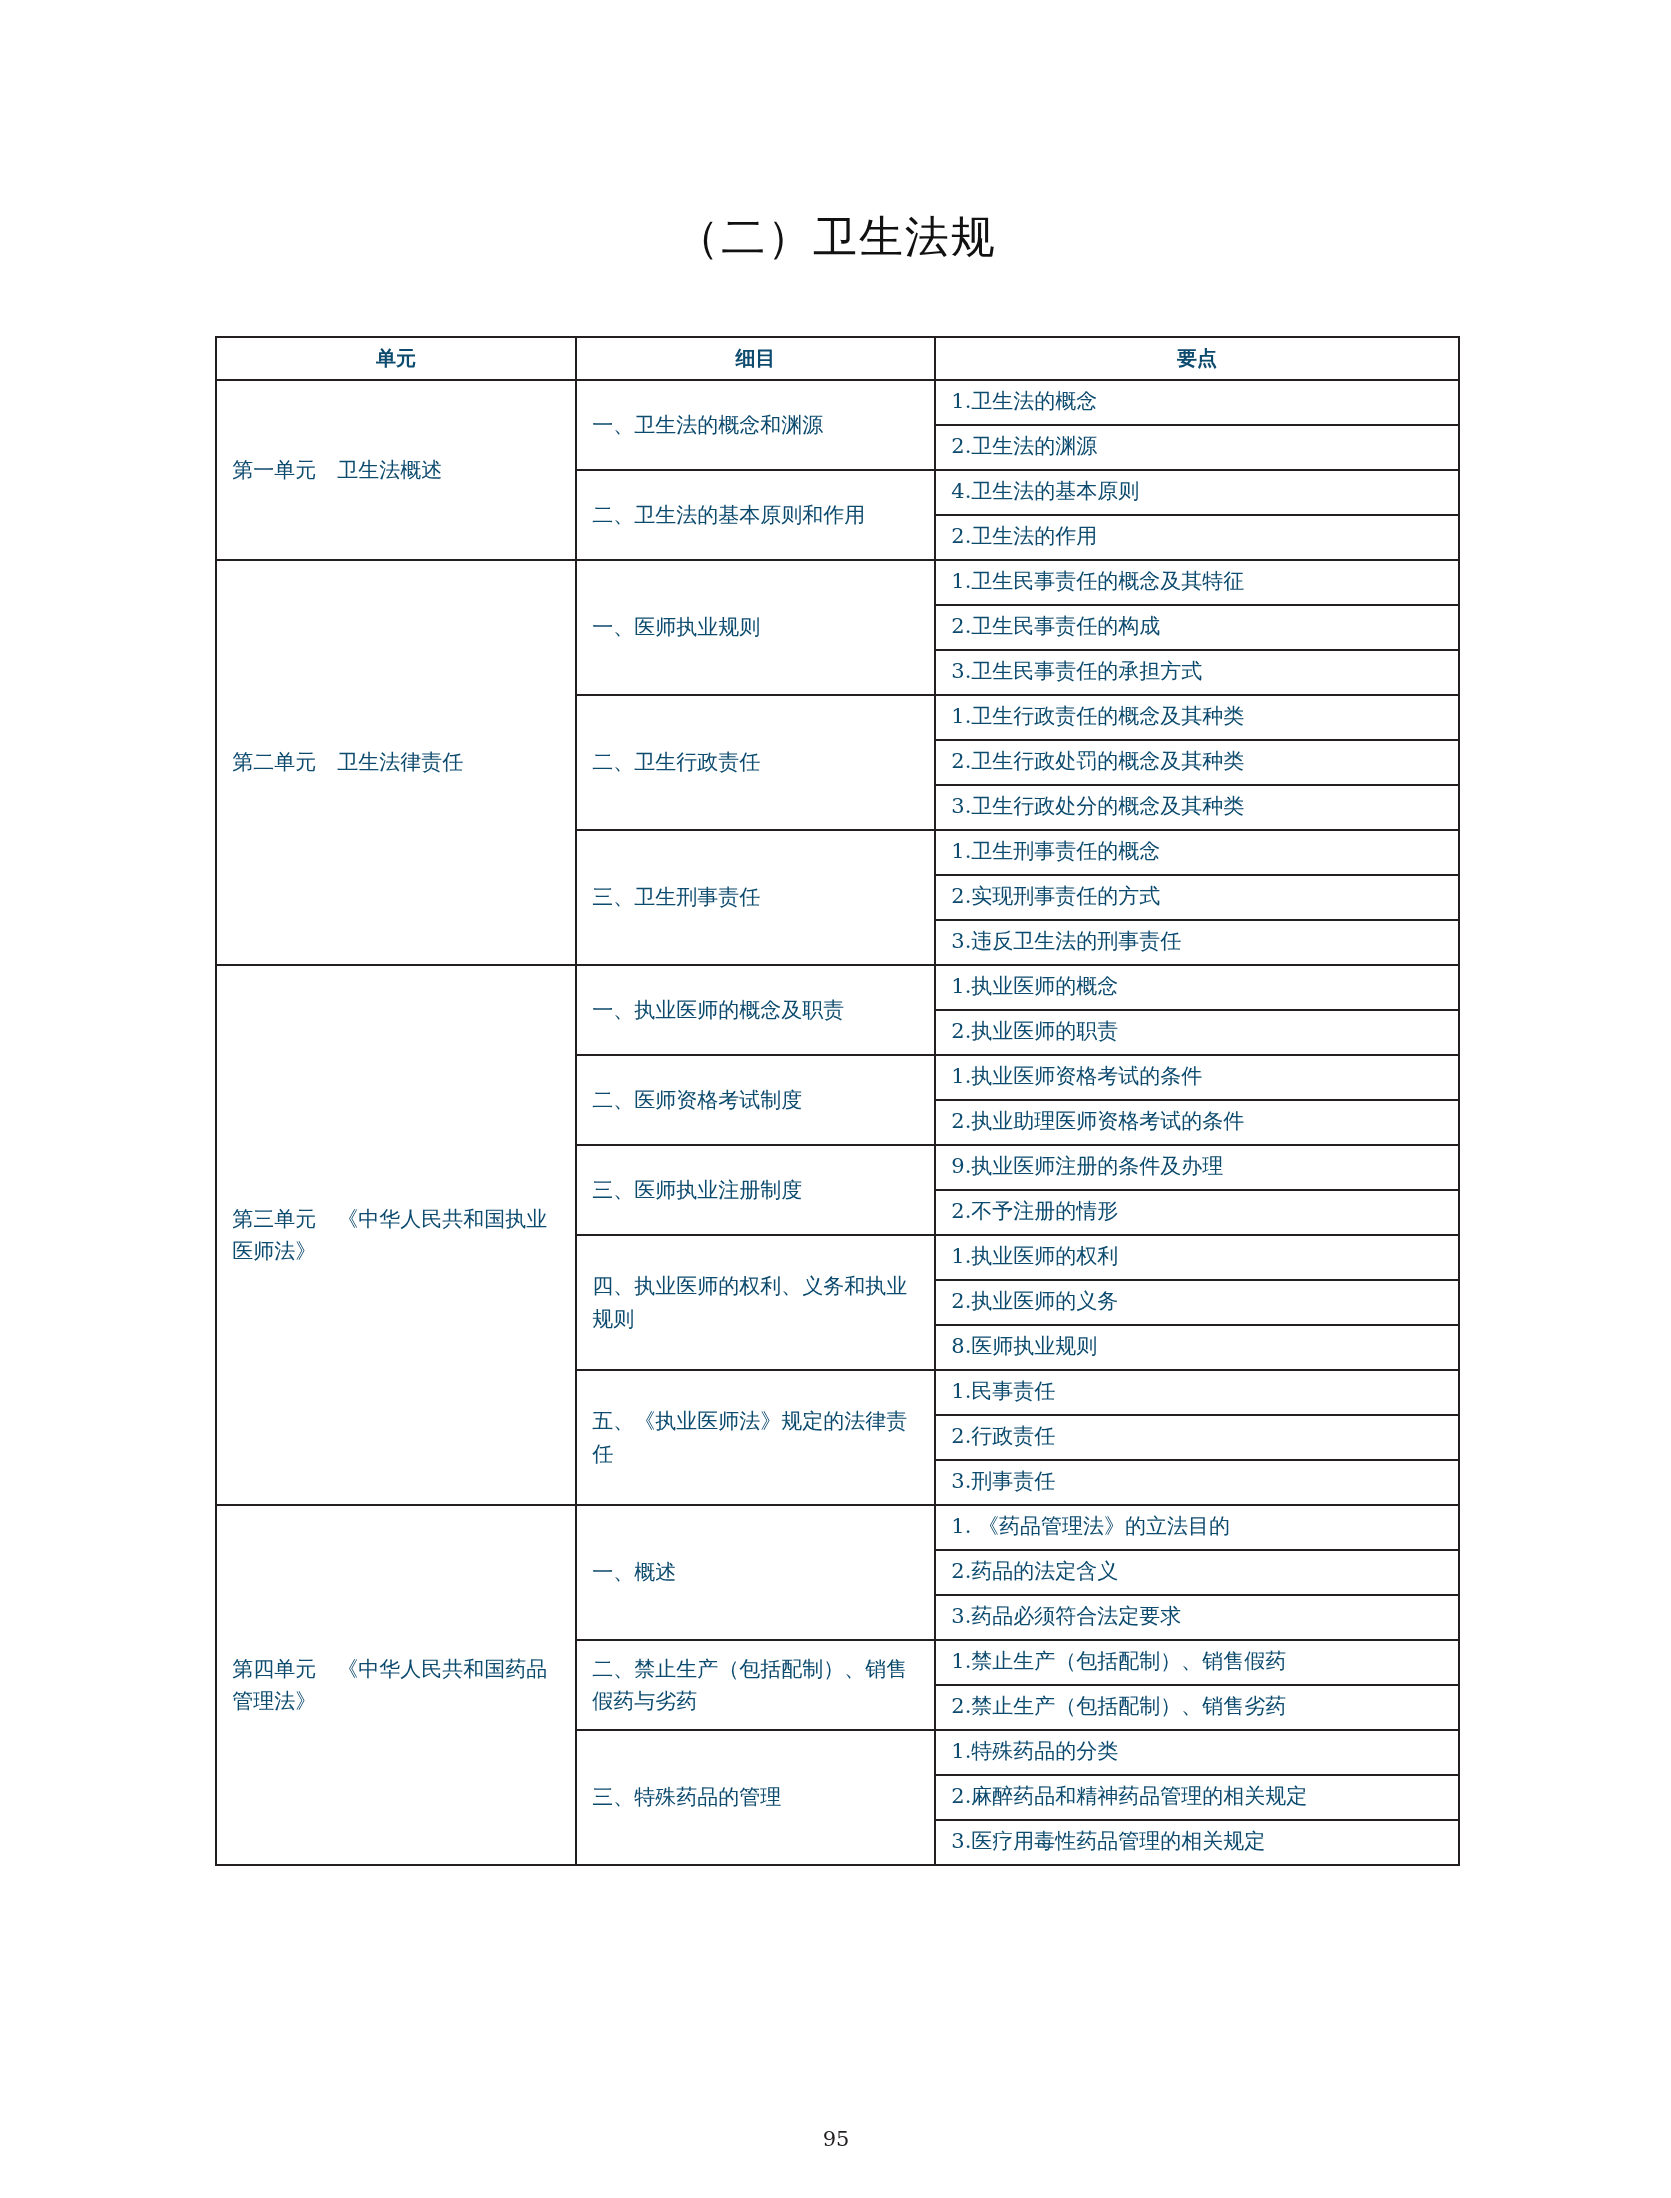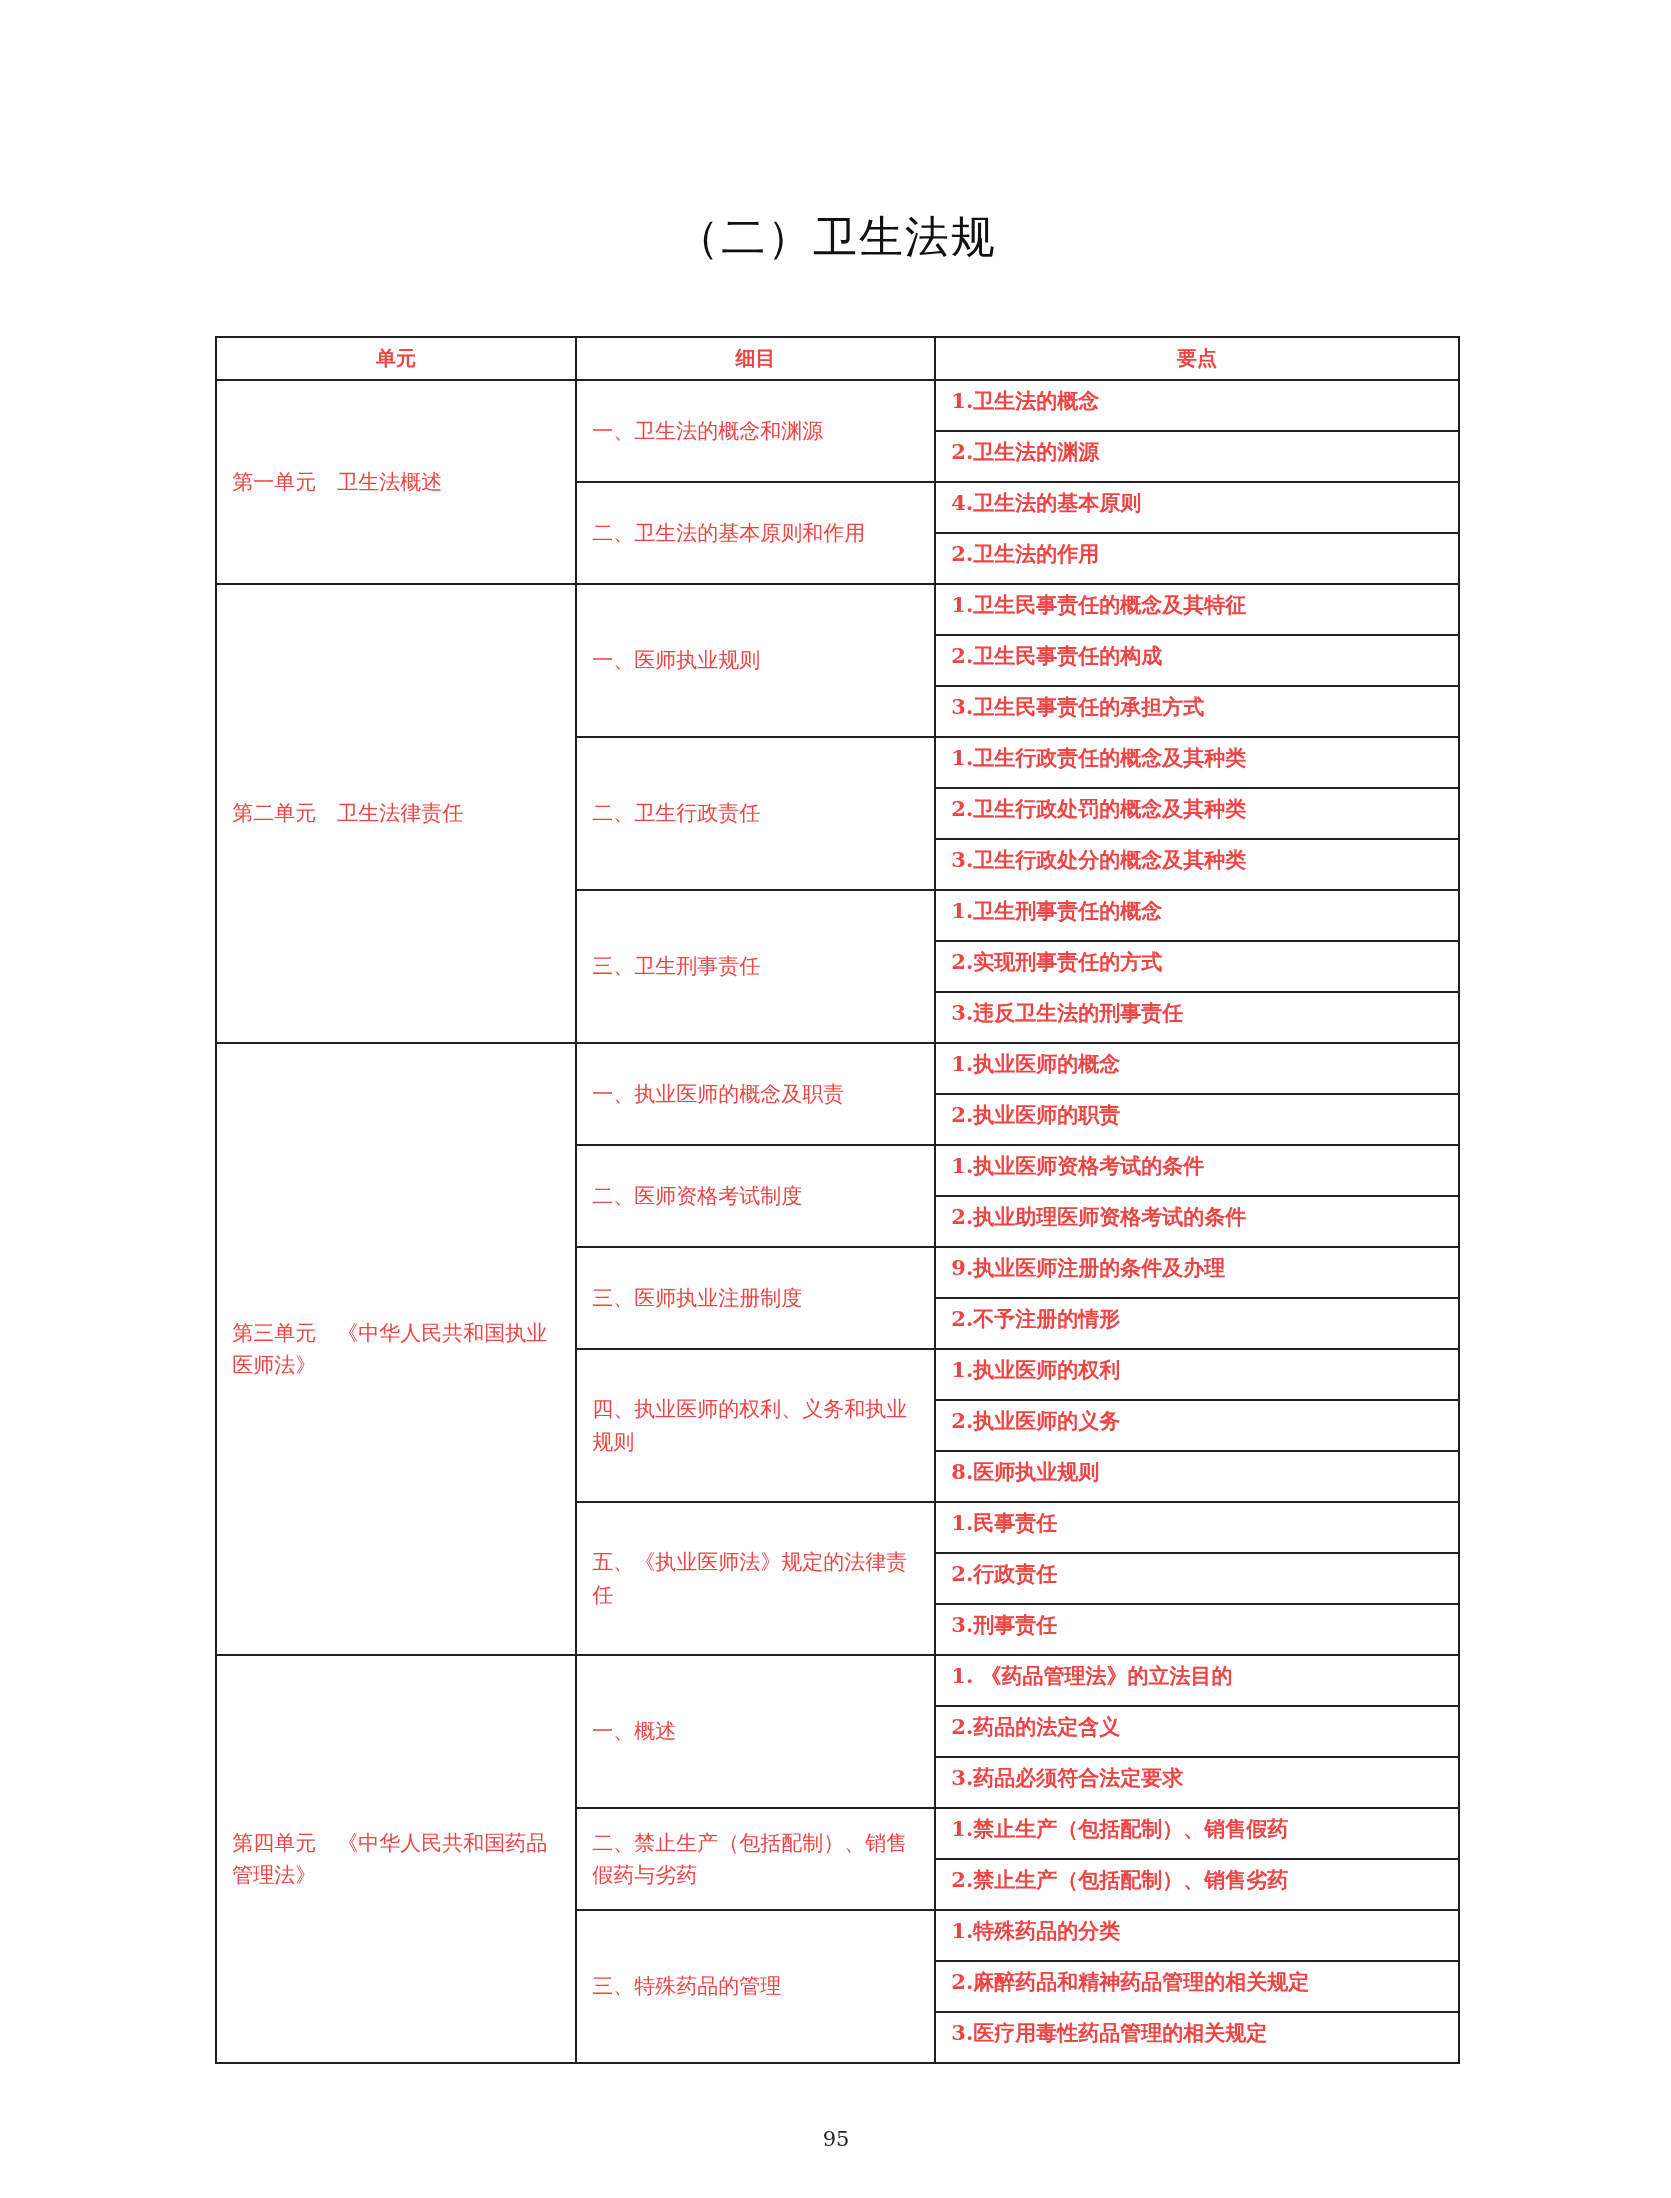--- a/index.html
+++ b/index.html
@@ -7,24 +7,24 @@
          font-family: "DejaVu Serif", "Liberation Serif", serif; color: #231f20; }
   .title { position: absolute; left: 0; width: 1672px; top: 212px; text-align: center;
            font-size: 44px; line-height: 50px; letter-spacing: 1.9px; color: #111; }
   table.syllabus { position: absolute; left: 215px; top: 336px; width: 1244px;
            border-collapse: collapse; table-layout: fixed; }
   table.syllabus col.c1 { width: 360px; }
   table.syllabus col.c2 { width: 359px; }
   table.syllabus col.c3 { width: 524px; }
   table.syllabus th, table.syllabus td { border: 2.9px solid #231f20; padding: 0 15.3px;
            font-size: 21px; font-weight: normal; vertical-align: middle; text-align: left;
-           line-height: 32.5px; color: #ef4444; }
+           line-height: 32.5px; color: #0c4a6e; }
   table.syllabus th { height: 41px; text-align: center; font-weight: bold;
            font-family: "DejaVu Sans", "Liberation Sans", sans-serif; font-size: 20px; }
-  table.syllabus td.pt { height: 41px; padding-top: 0; padding-bottom: 8px; font-weight: bold; }
+  table.syllabus td.pt { height: 41px; padding-top: 0; padding-bottom: 2px; }
   table.syllabus { border: 2.9px solid #231f20; }
   .page-num { position: absolute; left: 0; width: 1672px; top: 2103px; text-align: center;
            font-size: 21px; color: #231f20; margin-top: 24px; }
 </style>
 </head>
 <body>
 
 <div class="title">（二）卫生法规</div>
 
 <table class="syllabus">

